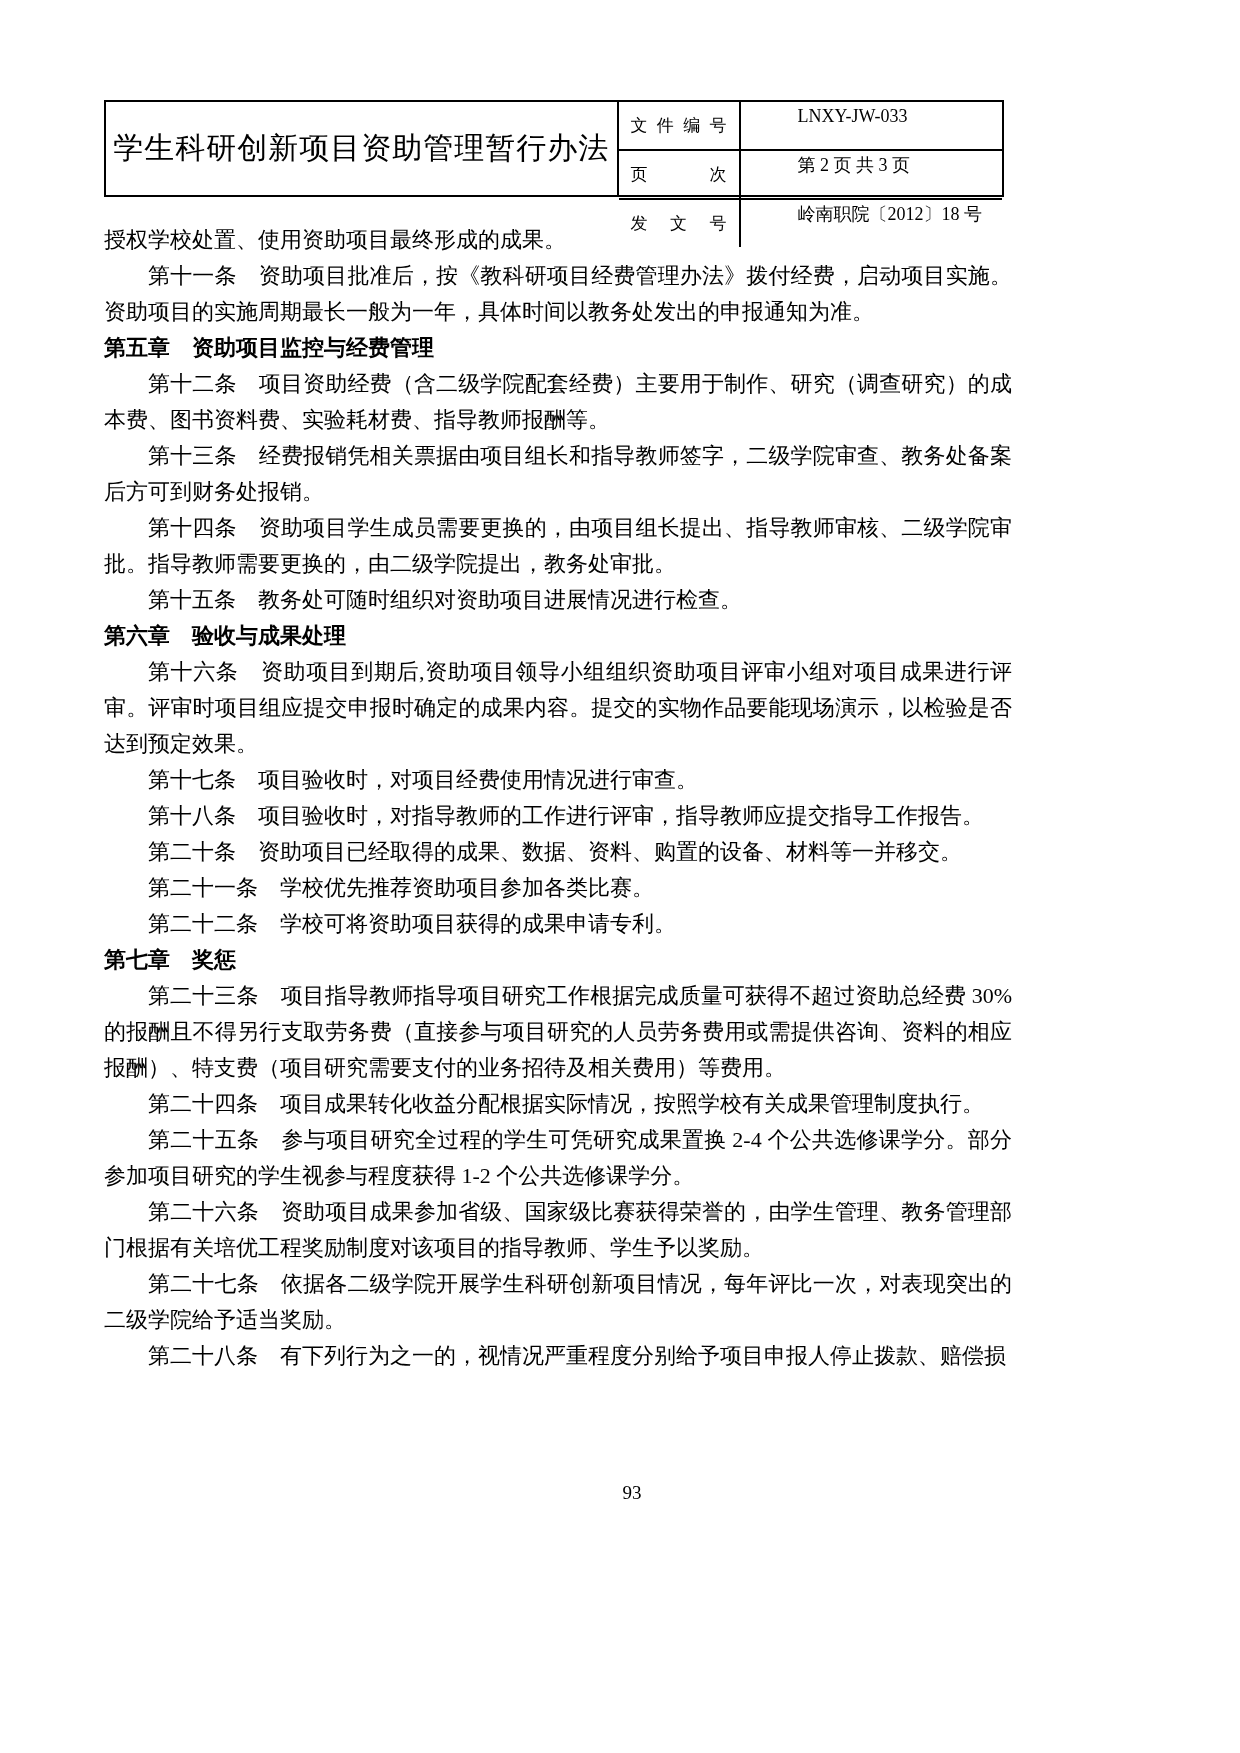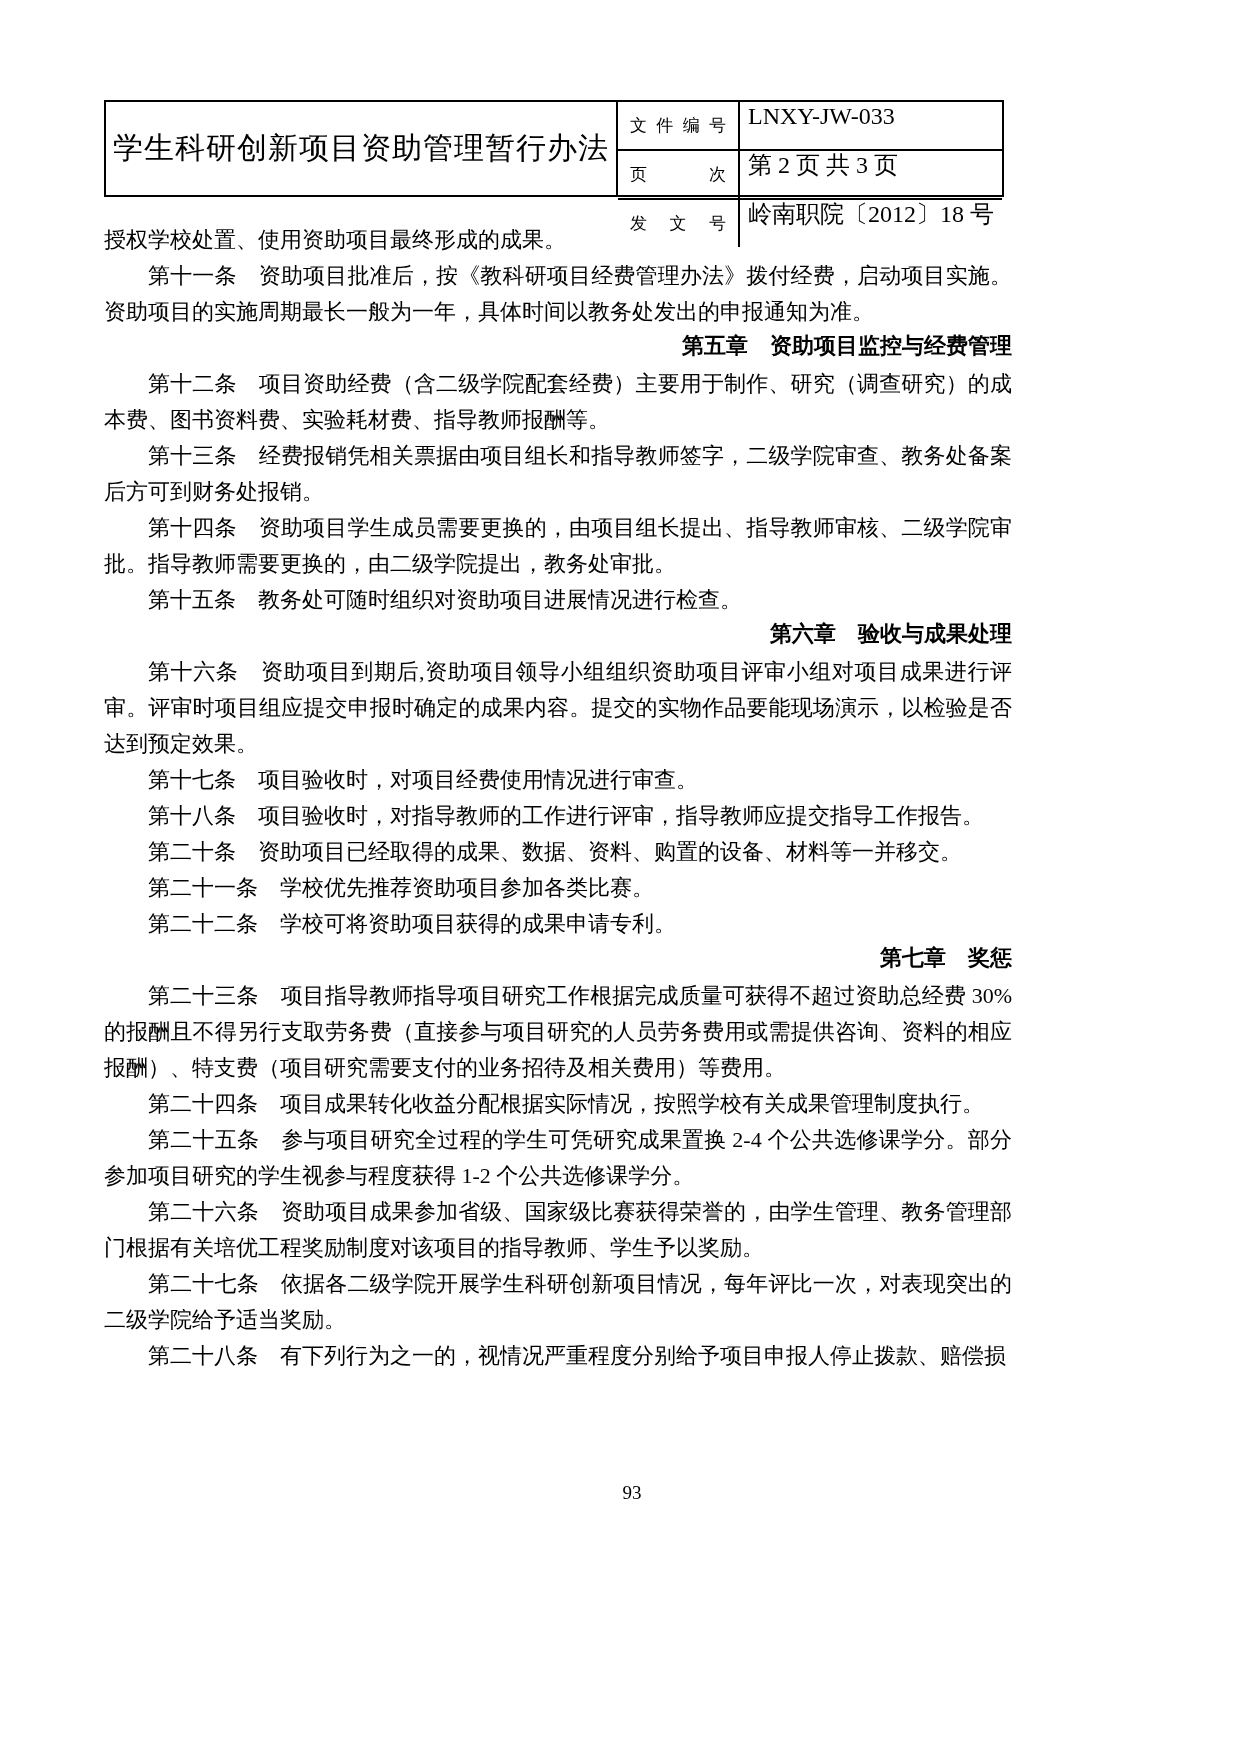--- a/index.html
+++ b/index.html
@@ -44,44 +44,44 @@
     border-right: 2px solid #000;
     padding: 9px 12px;
     font-size: 17px;
     line-height: 29px;
     text-align: justify;
     text-align-last: justify;
     overflow: hidden;
   }
   .meta-value {
     flex: 1;
-    padding: 0 8px;
-    font-size: 24px;
+    padding: 0 20px;
+    font-size: 18px;
     line-height: 29px;
     white-space: nowrap;
     overflow: hidden;
+    margin-left: 37px;
   }
 
   
   .content {
     position: absolute;
     left: 104px;
     top: 222px;
     width: 908px;
     font-size: 22px;
     line-height: 36px;
     text-align: justify;
   }
   .para { text-indent: 2em; }
   .para.no-indent { text-indent: 0; }
   .chapter {
-    text-align: right;
+    text-align: left;
     font-weight: bold;
     text-indent: 0;
-    font-family: Liberation Mono, monospace;
   }
 
   
   .footer {
     position: absolute;
     top: 1482px;
     left: 12px;
     width: 100%;
     text-align: center;
     font-size: 19px;

